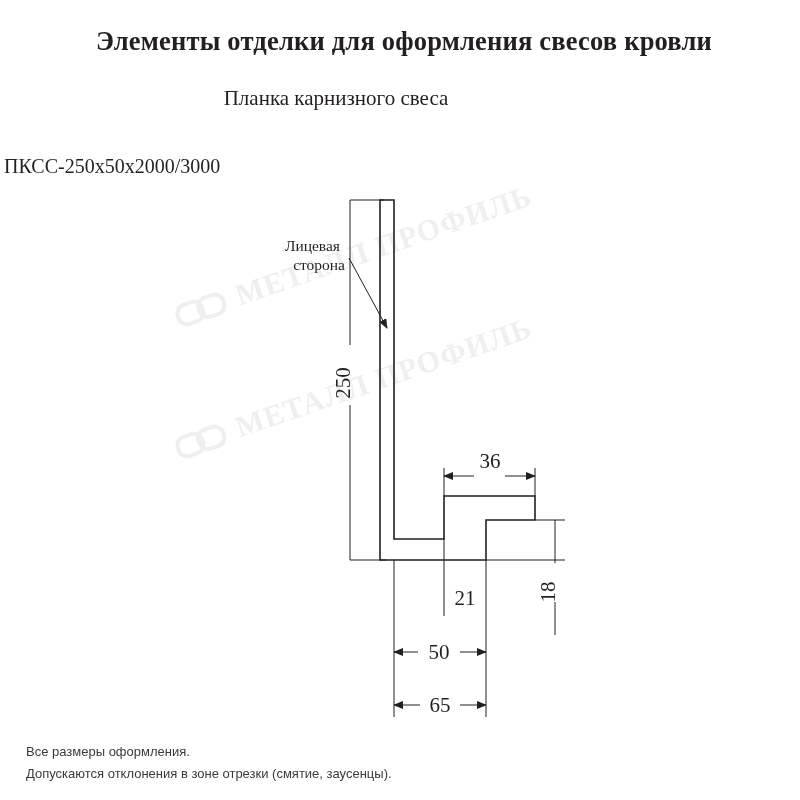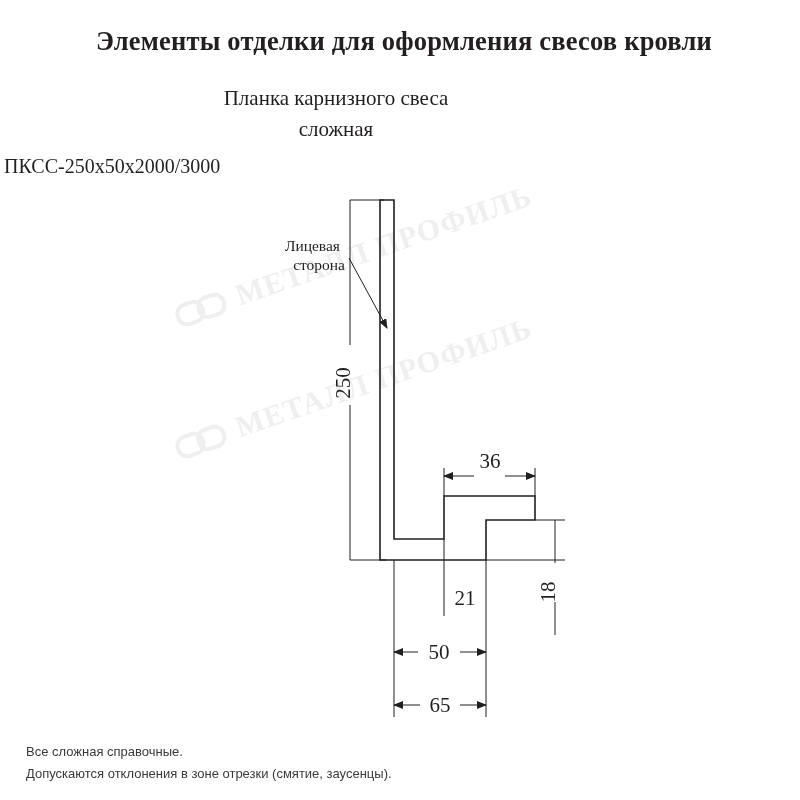--- a/index.html
+++ b/index.html
@@ -115,21 +115,20 @@
     fill: #231f20;
   }
 </style>
 </head>
 <body>
 
 <div class="page">
 
   <div class="main-title">Элементы отделки для оформления свесов кровли</div>
   <div class="subtitle l1">Планка карнизного свеса</div>
-  <div class="subtitle l2">сложная</div>
   <div class="code">ПКСС-250x50x2000/3000</div>
 
   <div class="wm wm1">
     <span class="mark"><i class="a"></i><i class="b"></i></span><span>МЕТАЛЛ ПРОФИЛЬ</span>
   </div>
   <div class="wm wm2">
     <span class="mark"><i class="a"></i><i class="b"></i></span><span>МЕТАЛЛ ПРОФИЛЬ</span>
   </div>
 
   <div class="drawing">
@@ -196,16 +195,16 @@
       <text class="dimtext" x="436" y="532" text-anchor="middle">65</text>
 
       <g stroke="#231f20" stroke-width="1" fill="none">
         <path d="M 345,78 L 383,148" marker-end="url(#arrEnd)"></path>
       </g>
       <text class="leadtext" x="336" y="71" text-anchor="end">Лицевая</text>
       <text class="leadtext" x="341" y="90" text-anchor="end">сторона</text>
     </svg>
   </div>
 
-  <div class="note n1">Все сложная справочные.</div>
+  <div class="note n1">Все размеры оформления.</div>
   <div class="note n2">Допускаются отклонения в зоне отрезки (смятие, заусенцы).</div>
 
 </div>
 
 </body></html>

